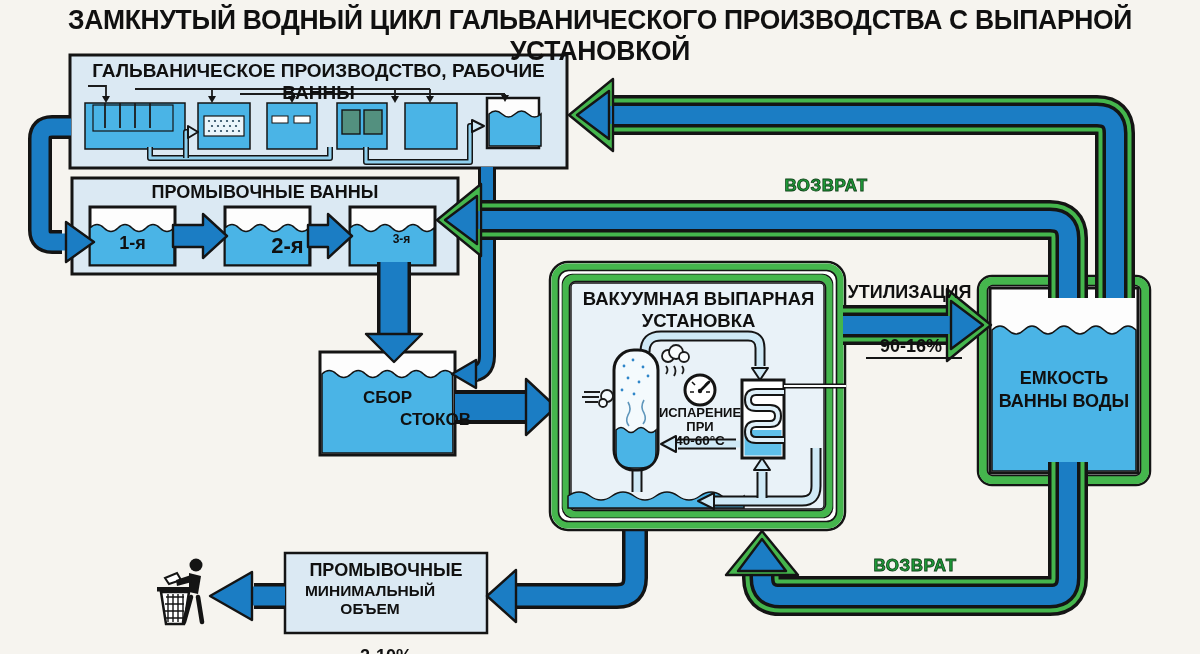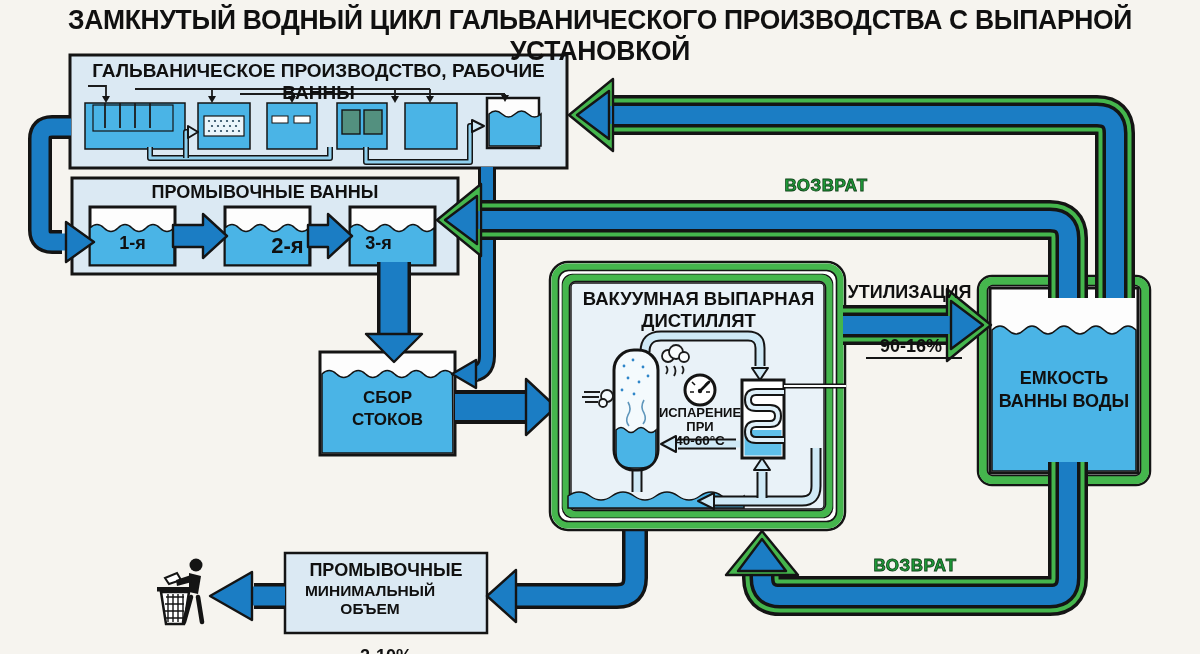--- a/index.html
+++ b/index.html
@@ -295,27 +295,27 @@
   </g>
 </svg>
 
 <div id="title" class="lbl">ЗАМКНУТЫЙ ВОДНЫЙ ЦИКЛ ГАЛЬВАНИЧЕСКОГО ПРОИЗВОДСТВА С ВЫПАРНОЙ УСТАНОВКОЙ</div>
 
 <div class="lbl" style="left:70px;top:60px;width:497px;font-size:19px;">ГАЛЬВАНИЧЕСКОЕ ПРОИЗВОДСТВО, РАБОЧИЕ ВАННЫ</div>
 
 <div class="lbl" style="left:72px;top:182px;width:386px;font-size:18px;">ПРОМЫВОЧНЫЕ ВАННЫ</div>
 <div class="lbl" style="left:90px;top:233px;width:85px;font-size:18px;">1-я</div>
 <div class="lbl" style="left:225px;top:233px;width:85px;font-size:22px;margin-left:20px;">2-я</div>
-<div class="lbl" style="left:336px;top:233px;width:85px;font-size:18px;">3-я</div>
+<div class="lbl" style="left:350px;top:233px;width:85px;font-size:12px;padding-left:9px;">3-я</div>
 
 <div class="lbl" style="left:320px;top:388px;width:135px;font-size:17px;">СБОР</div>
-<div class="lbl" style="left:320px;top:410px;width:135px;font-size:17px;">СТОКОВ</div>
+<div class="lbl" style="left:320px;top:410px;width:135px;font-size:17px;padding-left:48px;">СТОКОВ</div>
 
 <div class="lbl" style="left:572px;top:288px;width:253px;font-size:18.5px;">ВАКУУМНАЯ ВЫПАРНАЯ</div>
-<div class="lbl" style="left:572px;top:310px;width:253px;font-size:18.5px;">ДИСТИЛЛЯТ</div>
+<div class="lbl" style="left:572px;top:310px;width:253px;font-size:18.5px;">УСТАНОВКА</div>
 <div class="lbl" style="left:650px;top:406px;width:100px;font-size:13px;line-height:14px;">ИСПАРЕНИЕ</div>
 <div class="lbl" style="left:650px;top:420px;width:100px;font-size:13px;line-height:14px;">ПРИ</div>
 <div class="lbl" style="left:650px;top:434px;width:100px;font-size:13.5px;line-height:14px;">40-60°C</div>
 
 <div class="lbl" style="left:843px;top:282px;width:133px;font-size:18px;">УТИЛИЗАЦИЯ</div>
 <div class="lbl" style="left:856px;top:336px;width:110px;font-size:18px;">90-16%</div>
 
 <div class="lbl" style="left:990px;top:368px;width:148px;font-size:18px;">ЕМКОСТЬ</div>
 <div class="lbl" style="left:990px;top:391px;width:148px;font-size:18px;">ВАННЫ ВОДЫ</div>
 

